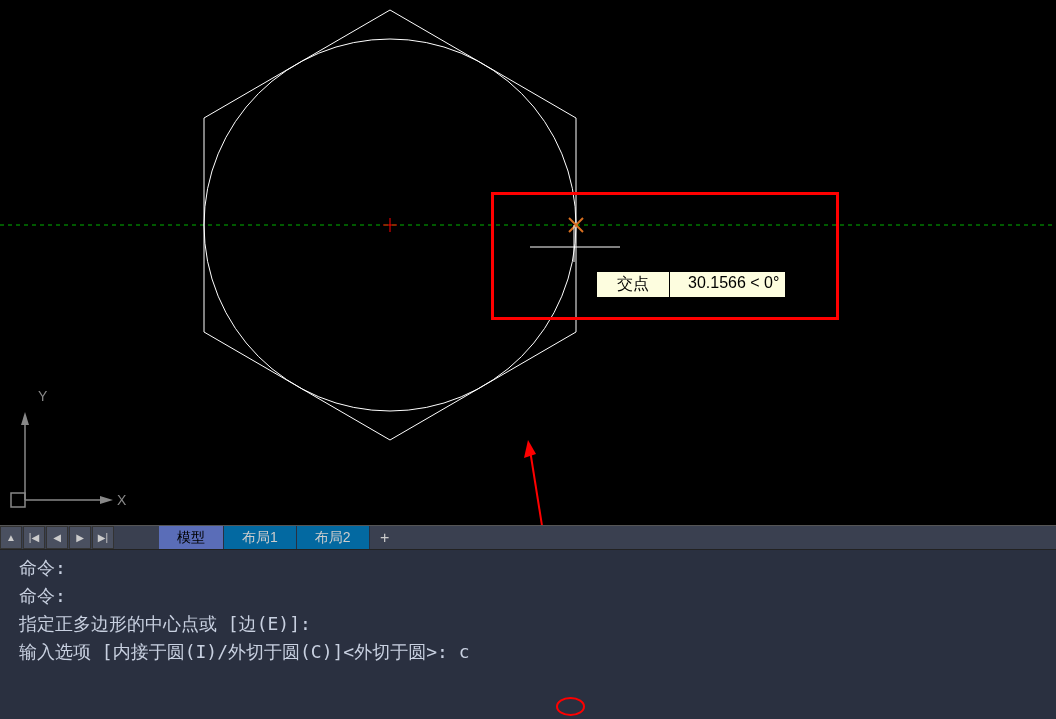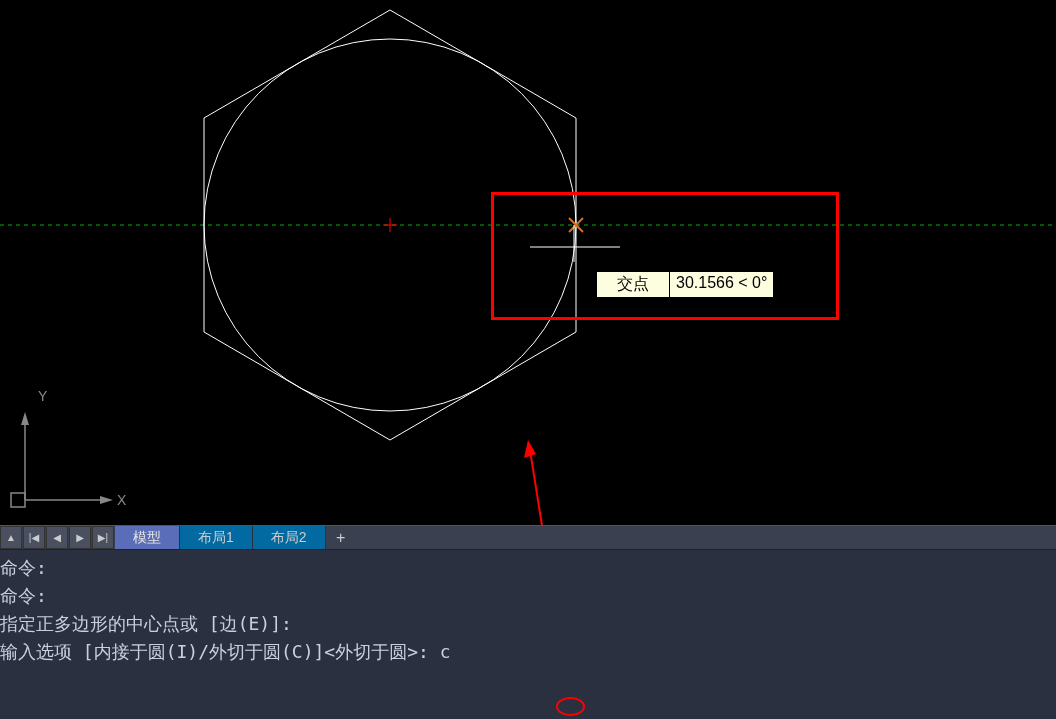--- a/index.html
+++ b/index.html
@@ -44,20 +44,21 @@
       color: #000;
     }
     
     .tooltip-label {
       padding: 2px 20px;
       border-right: 1px solid #000;
     }
     
     .tooltip-value {
       padding: 2px 6px;
+      margin-left: 12px;
     }
     
     .red-highlight-box {
       position: absolute;
       left: 491px;
       top: 192px;
       width: 348px;
       height: 128px;
       border: 3px solid #ff0000;
       pointer-events: none;
@@ -113,39 +114,40 @@
       font-size: 14px;
       cursor: pointer;
       border-right: 1px solid #2a3040;
       height: 23px;
       display: flex;
       align-items: center;
     }
     
     .tab.active {
       background: #5a6db8;
-      color: #e5e5e5;
+      color: #000000;
+      margin-left: 44px;
     }
     
     .tab-add {
       width: 30px;
       height: 23px;
       background: #3a4050;
       color: #ccc;
       display: flex;
       align-items: center;
       justify-content: center;
       cursor: pointer;
       font-size: 16px;
     }
     
     .command-panel {
       background: #2a3040;
       height: 169px;
-      padding: 4px 0;
+      padding: 4px 19px;
       font-family: "SimSun", "Microsoft YaHei", monospace;
       font-size: 18px;
       color: #c8d0e0;
       overflow-y: auto;
       line-height: 28px;
     }
     
     .command-line {
       white-space: pre;
     }

